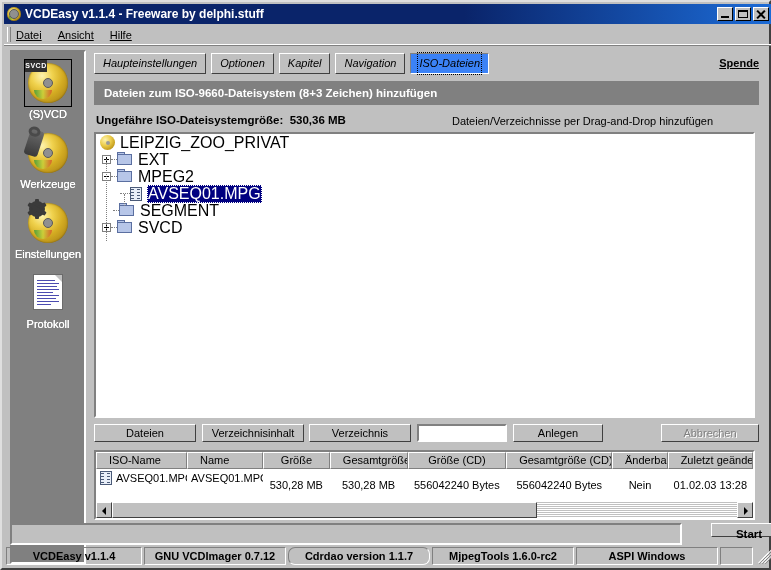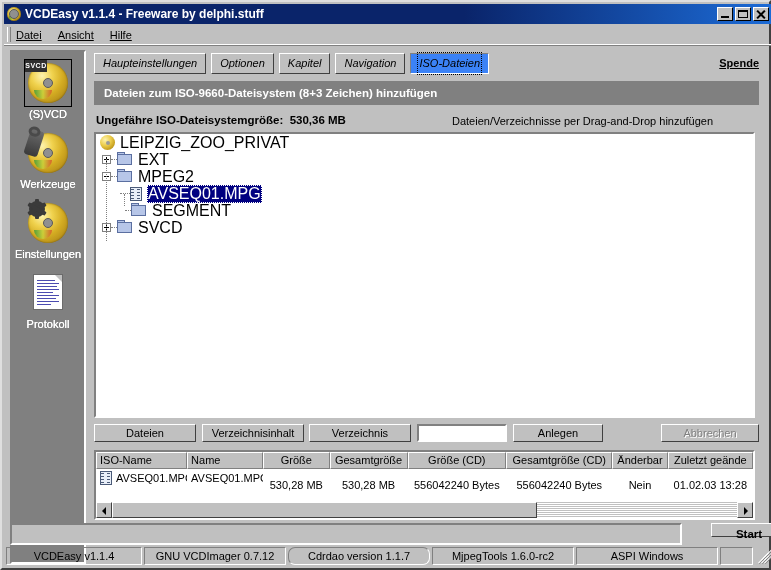--- a/index.html
+++ b/index.html
@@ -141,21 +141,21 @@
        text-align:center;box-sizing:border-box;cursor:default;}
   .btn.dis{color:#808080;text-shadow:1px 1px 0 #fff;}
   .inputbox{position:absolute;height:18px;background:#fff;border:2px solid;
             border-color:#808080 #fff #fff #808080;box-sizing:border-box;}
 
   
   #table{position:absolute;left:2px;top:400px;width:661px;height:70px;background:#fff;
          box-sizing:border-box;overflow:hidden;}
   #thead{display:flex;height:17px;}
   .th{background:#c0c0c0;border:1px solid;border-color:#fff #808080 #808080 #fff;
-      font-size:11px;line-height:15px;padding:0 3px;box-sizing:border-box;
+      font-size:11px;line-height:15px;padding:0 12px;box-sizing:border-box;
       white-space:nowrap;overflow:hidden;cursor:default;}
   .th.c{text-align:center;}
   #trow1{display:flex;height:18px;align-items:center;}
   .td{font-size:11px;white-space:nowrap;overflow:hidden;box-sizing:border-box;padding:0 4px;}
   .td.c{text-align:center;margin-top:14px;}
   
   #hscroll{position:absolute;left:0;bottom:0;width:100%;height:16px;background:#c0c0c0;
            display:flex;align-items:center;}
   .sbtn{width:16px;height:16px;background:#c0c0c0;border:1px solid;
         border-color:#fff #404040 #404040 #fff;box-sizing:border-box;position:relative;flex:none;}
@@ -173,21 +173,21 @@
   #note{position:absolute;left:4px;top:475px;font-size:11px;}
 
   
   #progress{position:absolute;left:8px;top:521px;width:672px;height:22px;background:#c0c0c0;
             border:2px solid;border-color:#808080 #fff #fff #808080;box-sizing:border-box;}
   #startbtn{position:absolute;left:688px;top:521px;width:76px;height:14px;background:#c0c0c0;
             border:1px solid;border-color:#fff #404040 #404040 #fff;box-sizing:border-box;
             font-size:11.5px;font-weight:bold;line-height:20px;text-align:center;cursor:default;margin-left:21px;}
   
   #statusbar{position:absolute;left:2px;bottom:2px;width:767px;height:20px;display:flex;
-             align-items:center;gap:2px;padding:0 2px;box-sizing:border-box;}
+             align-items:center;gap:2px;padding:0 2px;box-sizing:border-box;font-weight:bold;}
   .sp{height:18px;line-height:16px;font-size:11px;text-align:center;
       border:1px solid;border-color:#808080 #fff #fff #808080;box-sizing:border-box;
       white-space:nowrap;overflow:hidden;}
   #grip{width:14px;height:14px;margin-left:auto;position:relative;flex:none;}
   #grip i{position:absolute;background:#fff;width:10px;height:1px;transform:rotate(-45deg);
           box-shadow:0 1px 0 #808080;}
 </style>
 </head>
 <body>
 
@@ -332,21 +332,21 @@
           <span class="strip" style="top:8px;"></span>
             <span class="strip" style="top:11px;"></span>
           <span class="strip2" style="top:2px;"></span>
             <span class="strip2" style="top:5px;"></span>
           <span class="strip2" style="top:8px;"></span>
             <span class="strip2" style="top:11px;"></span>
         </span>
         <span class="tlabel sel">AVSEQ01.MPG</span>
       </div>
 
-      <div class="trow" style="padding-left:18px;">
+      <div class="trow" style="padding-left:6px;">
         <span style="display:inline-block;width:11px;"></span>
         <span style="display:inline-block;width:6px;border-top:1px dotted #808080;height:1px;"></span>
         <span class="folder2">
             <span class="tab2"></span>
             <span class="back"></span>
           </span>
         <span class="tlabel">SEGMENT</span>
       </div>
 
       <div class="trow" style="padding-left:6px;">

